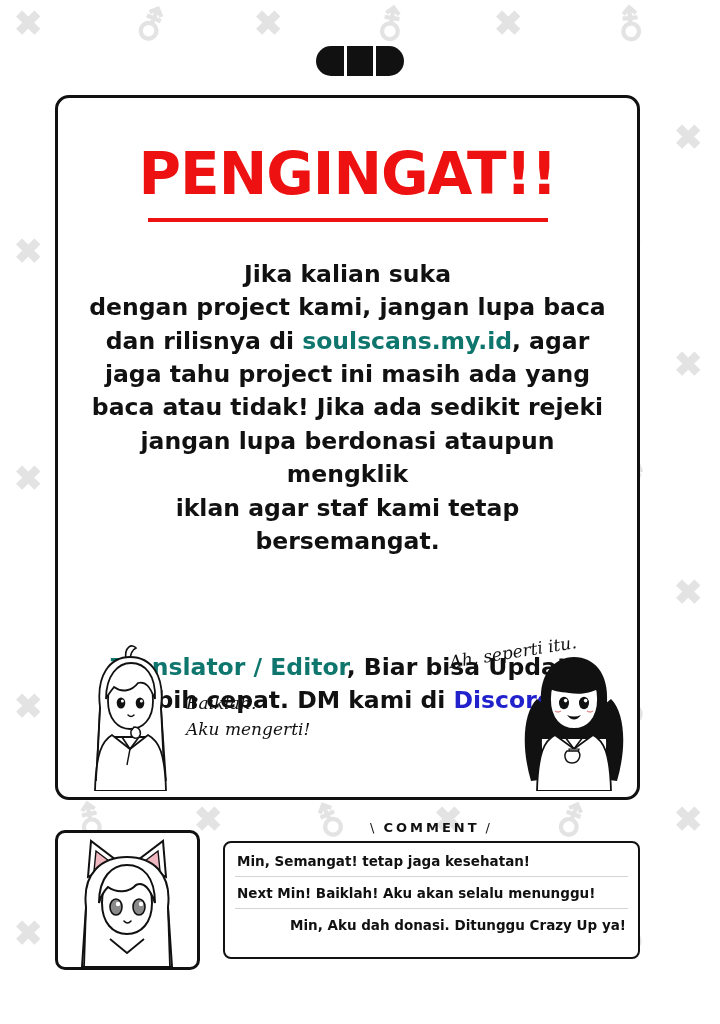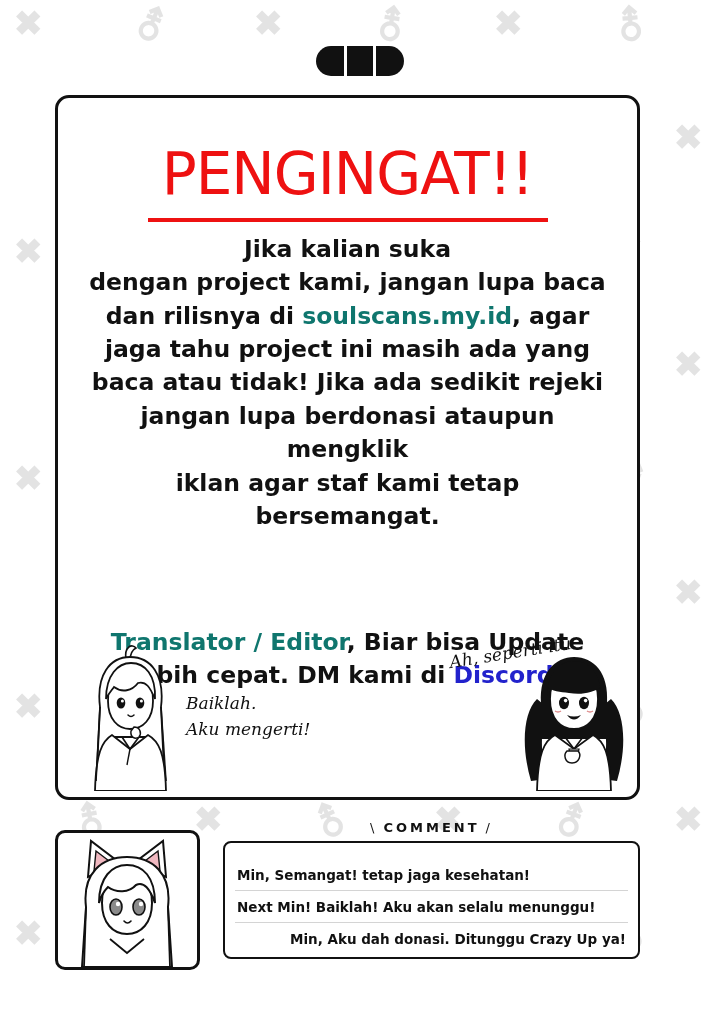--- a/index.html
+++ b/index.html
@@ -63,21 +63,21 @@
     border: 3px solid #111;
     border-radius: 14px;
     z-index: 2;
     box-sizing: border-box;
   }
 
   #headline {
     text-align: center;
     color: #ee1111;
     font-size: 58px;
-    font-weight: 400;
+    font-weight: 700;
     letter-spacing: -1px;
     margin-top: 42px;
     font-family: "DejaVu Sans", sans-serif;
   }
   #headline-rule {
     width: 400px;
     height: 4px;
     background: #ee1111;
     margin: 10px auto 0 auto;
   }
@@ -85,21 +85,21 @@
   .body-block {
     margin: 0 auto;
     width: 520px;
     text-align: center;
     color: #111;
     font-weight: 700;
     font-size: 23.5px;
     line-height: 1.42;
     font-family: "DejaVu Sans", sans-serif;
   }
-  #para-1 { margin-top: 11px; }
+  #para-1 { margin-top: 36px; }
   #para-2 { margin-top: 26px; }
 
   .hl-red { color: #0f766e; }
   .hl-blue { color: #2222cc; }
 
   
   #char-row {
     position: absolute;
     left: 0;
     right: 0;
@@ -174,21 +174,21 @@
     margin-bottom: 6px;
   }
   #comment-title .slash { font-weight: 400; padding: 0 6px; }
 
   #comment-box {
     border: 2.5px solid #111;
     border-radius: 8px;
     background: #fff;
     height: 118px;
     box-sizing: border-box;
-    padding: 16px 10px;
+    padding: 2px 10px;
   }
   .comment-item {
     font-family: "DejaVu Sans", sans-serif;
     font-weight: 700;
     font-size: 13.5px;
     color: #111;
     padding: 8px 2px 7px 2px;
     border-bottom: 1px solid #d4d4d4;
     white-space: nowrap;
   }

